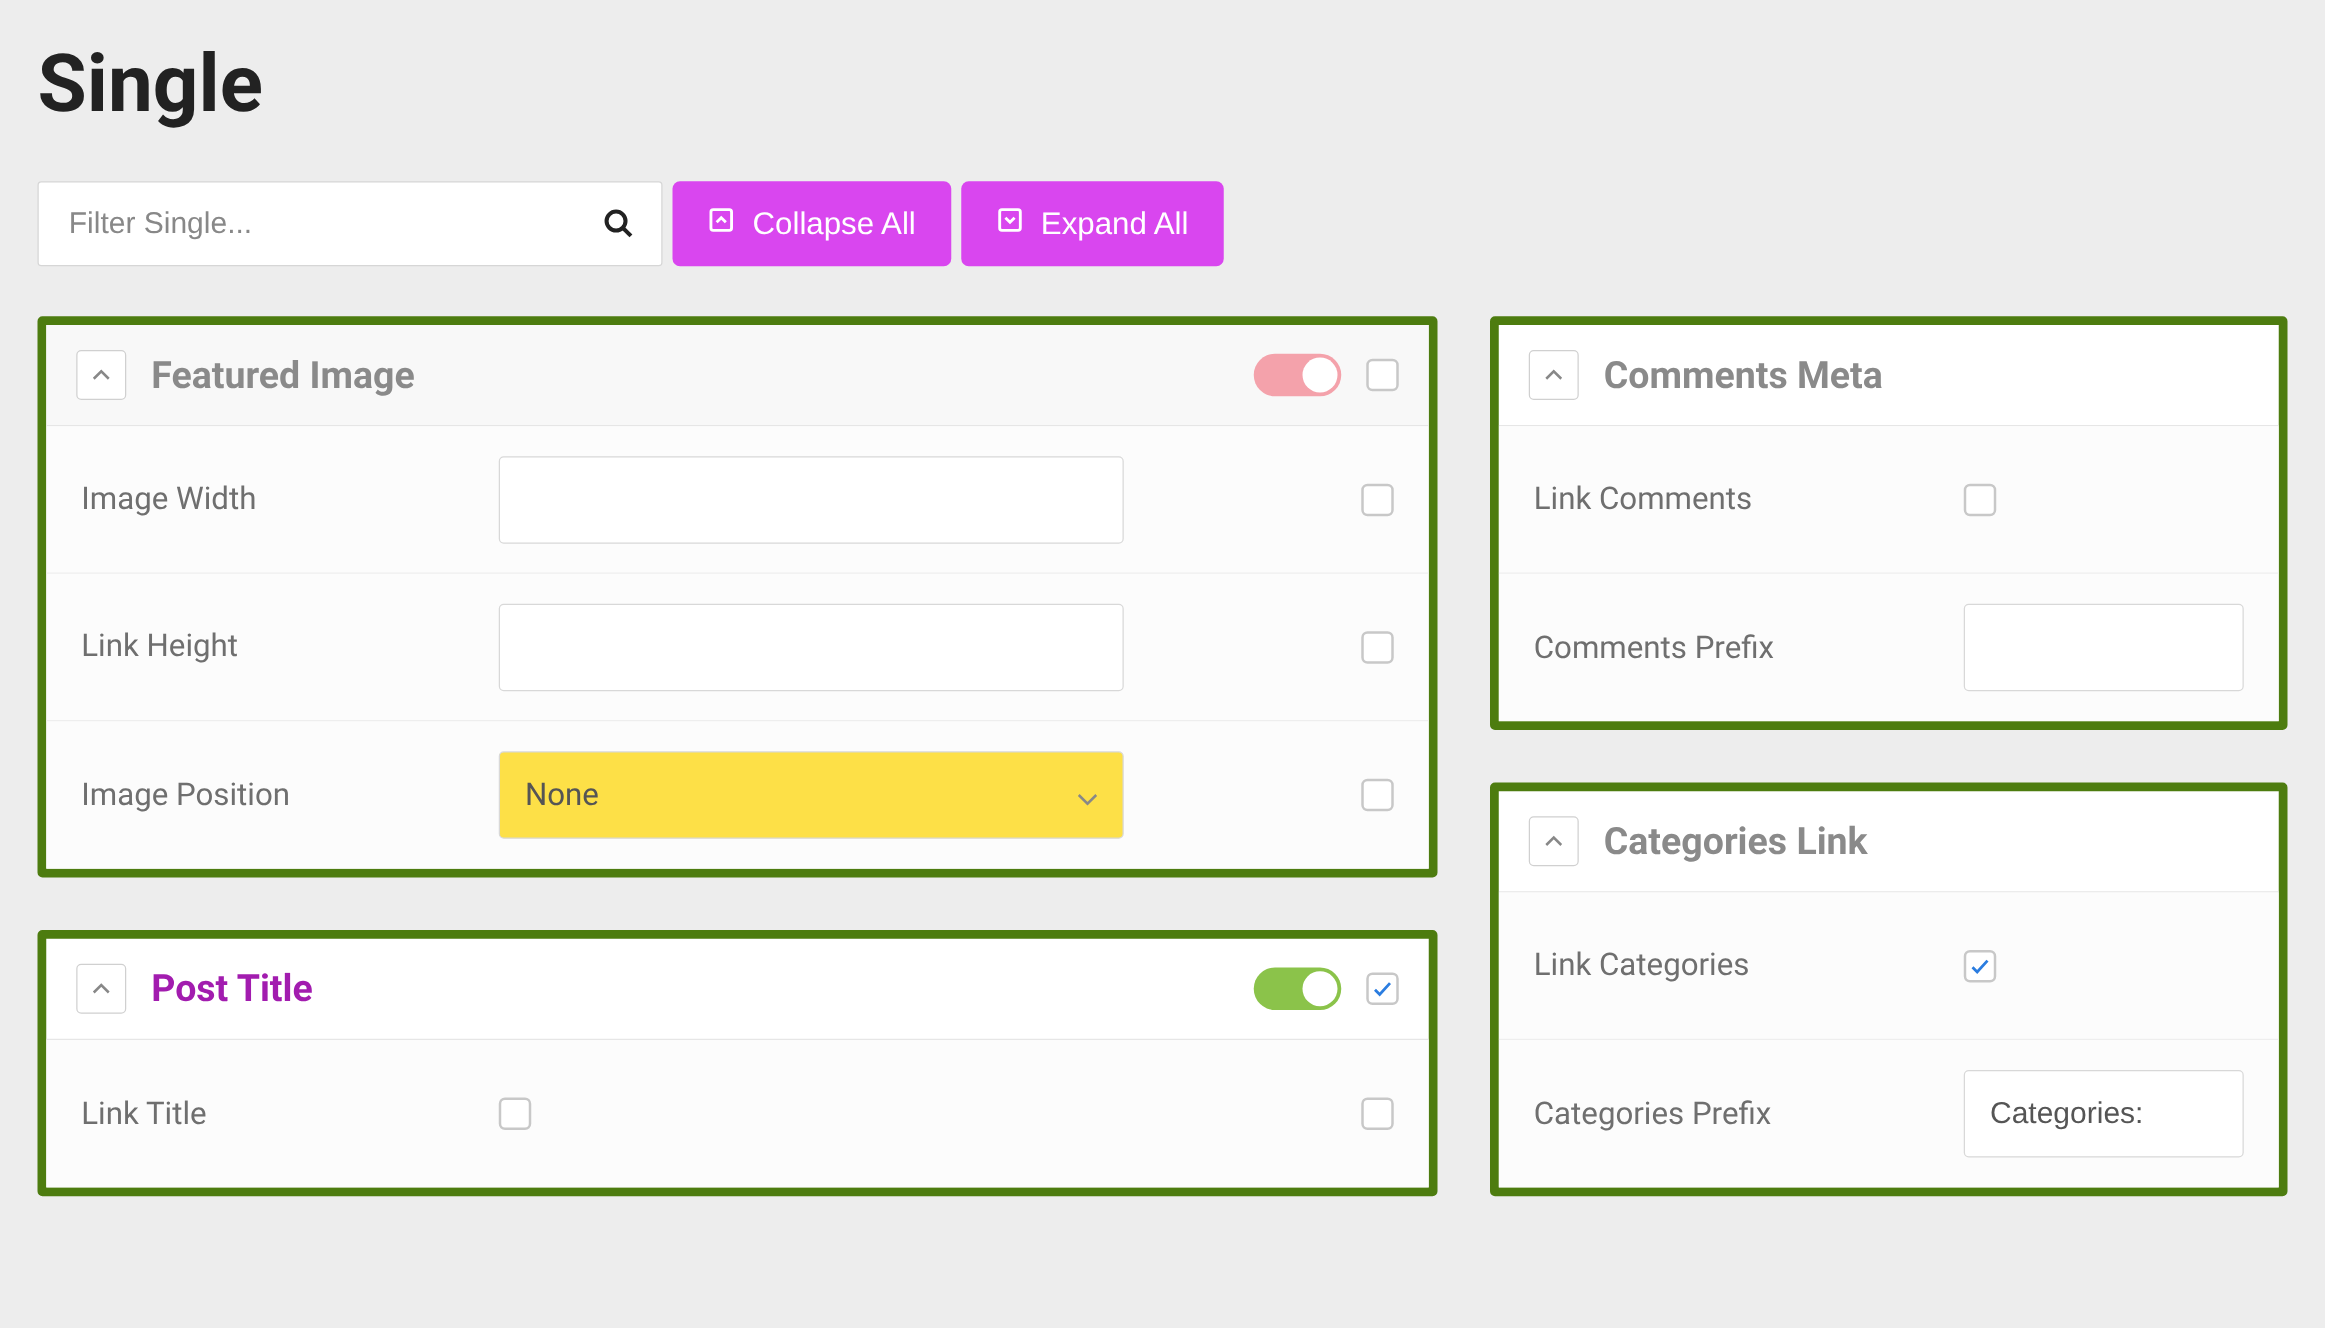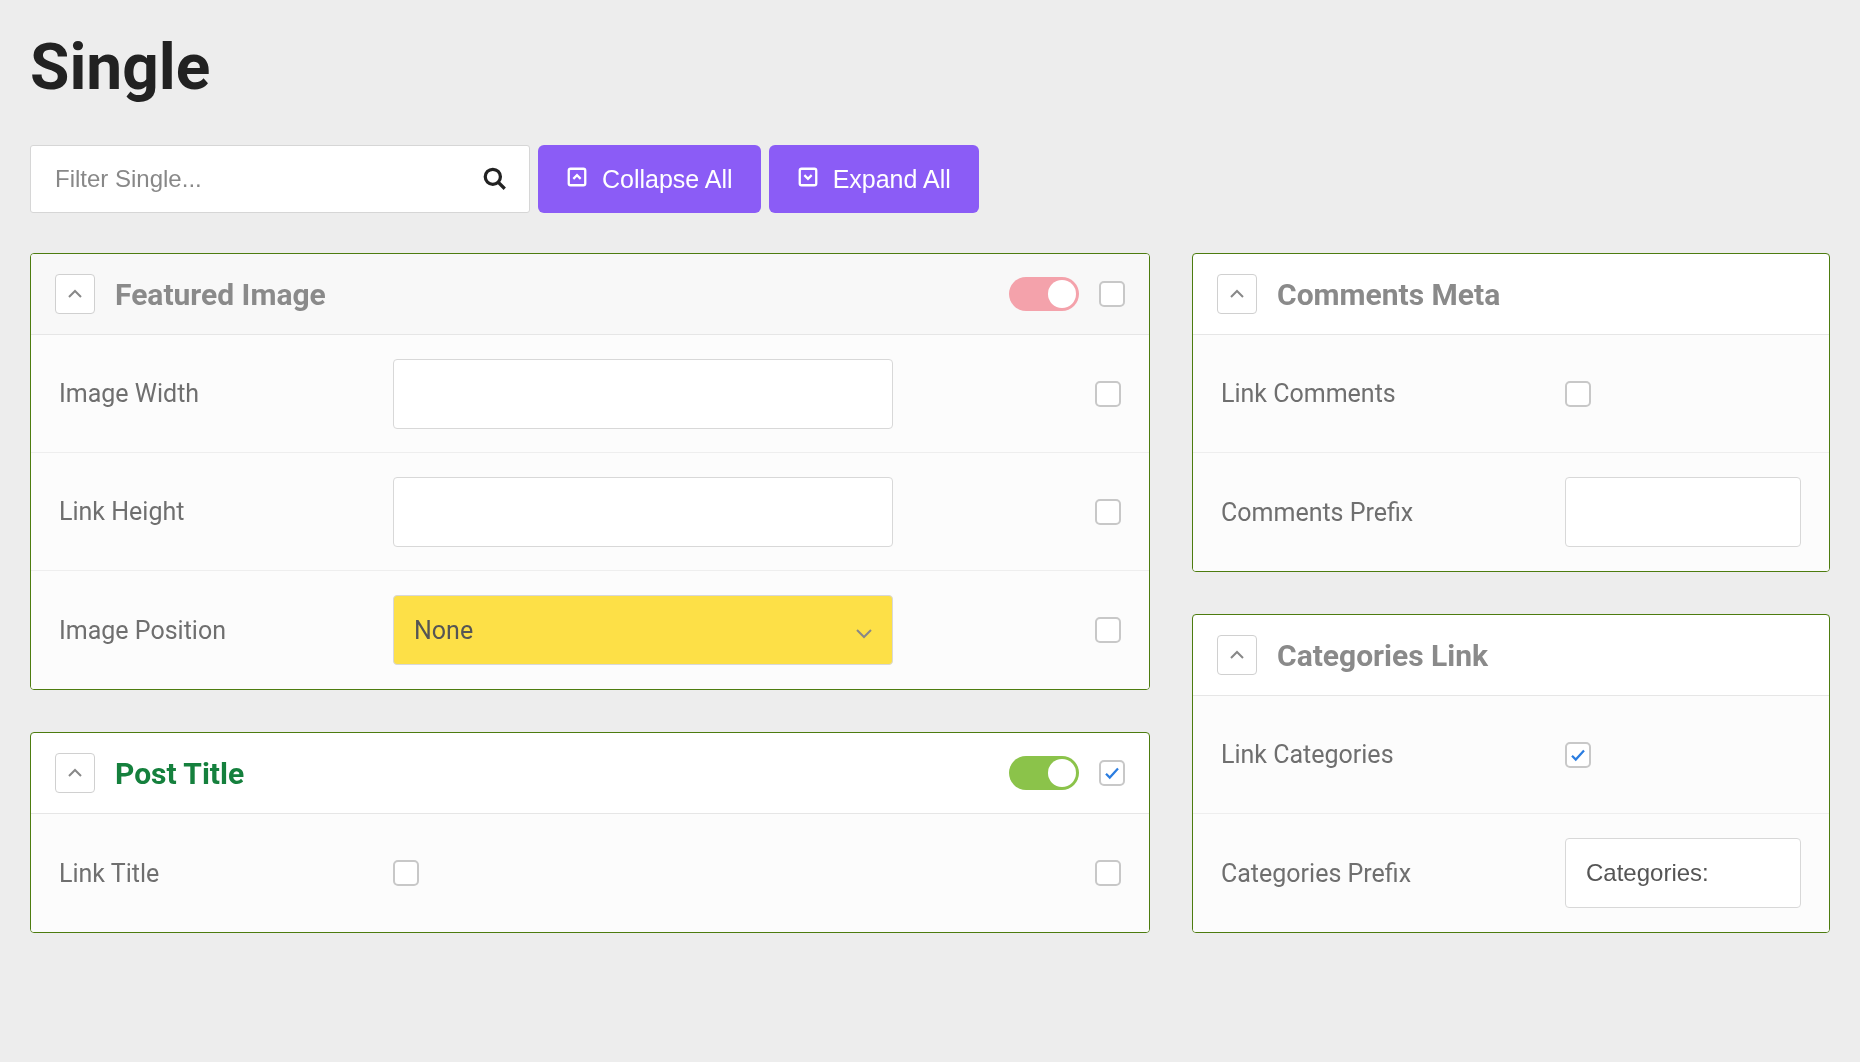--- a/index.html
+++ b/index.html
@@ -45,21 +45,21 @@
     position: absolute;
     right: 22px;
     top: 50%;
     transform: translateY(-50%);
     width: 26px;
     height: 26px;
     color: #222;
   }
   .btn-gray {
     height: 68px;
-    background: #8b5cf6;
+    background: #d946ef;
     color: #fff;
     border: none;
     border-radius: 6px;
     padding: 0 28px;
     font-size: 25px;
     font-weight: 500;
     display: inline-flex;
     align-items: center;
     gap: 14px;
     cursor: pointer;
@@ -69,21 +69,21 @@
   .columns {
     display: flex;
     gap: 42px;
     align-items: flex-start;
   }
   .col-left { width: 1120px; }
   .col-right { flex: 1; min-width: 0; }
 
   .panel {
     background: #fff;
-    border: 1px solid #4d7c0f;
+    border: 7px solid #4d7c0f;
     border-radius: 4px;
     margin-bottom: 42px;
     overflow: hidden;
   }
   .panel-header {
     display: flex;
     align-items: center;
     padding: 20px 24px;
     border-bottom: 1px solid #e6e6e6;
     gap: 20px;
@@ -97,21 +97,21 @@
     background: #fff;
     display: flex;
     align-items: center;
     justify-content: center;
     cursor: pointer;
   }
   .collapse-btn svg { width: 14px; height: 10px; color: #888; }
   .panel-title {
     font-size: 30px;
     font-weight: 700;
-    color: #15803d;
+    color: #a21caf;
     flex: 1;
   }
   .panel-title.muted { color: #8a8a8a; }
   .panel-head-right {
     display: flex;
     align-items: center;
     gap: 20px;
   }
   .toggle {
     width: 70px;

